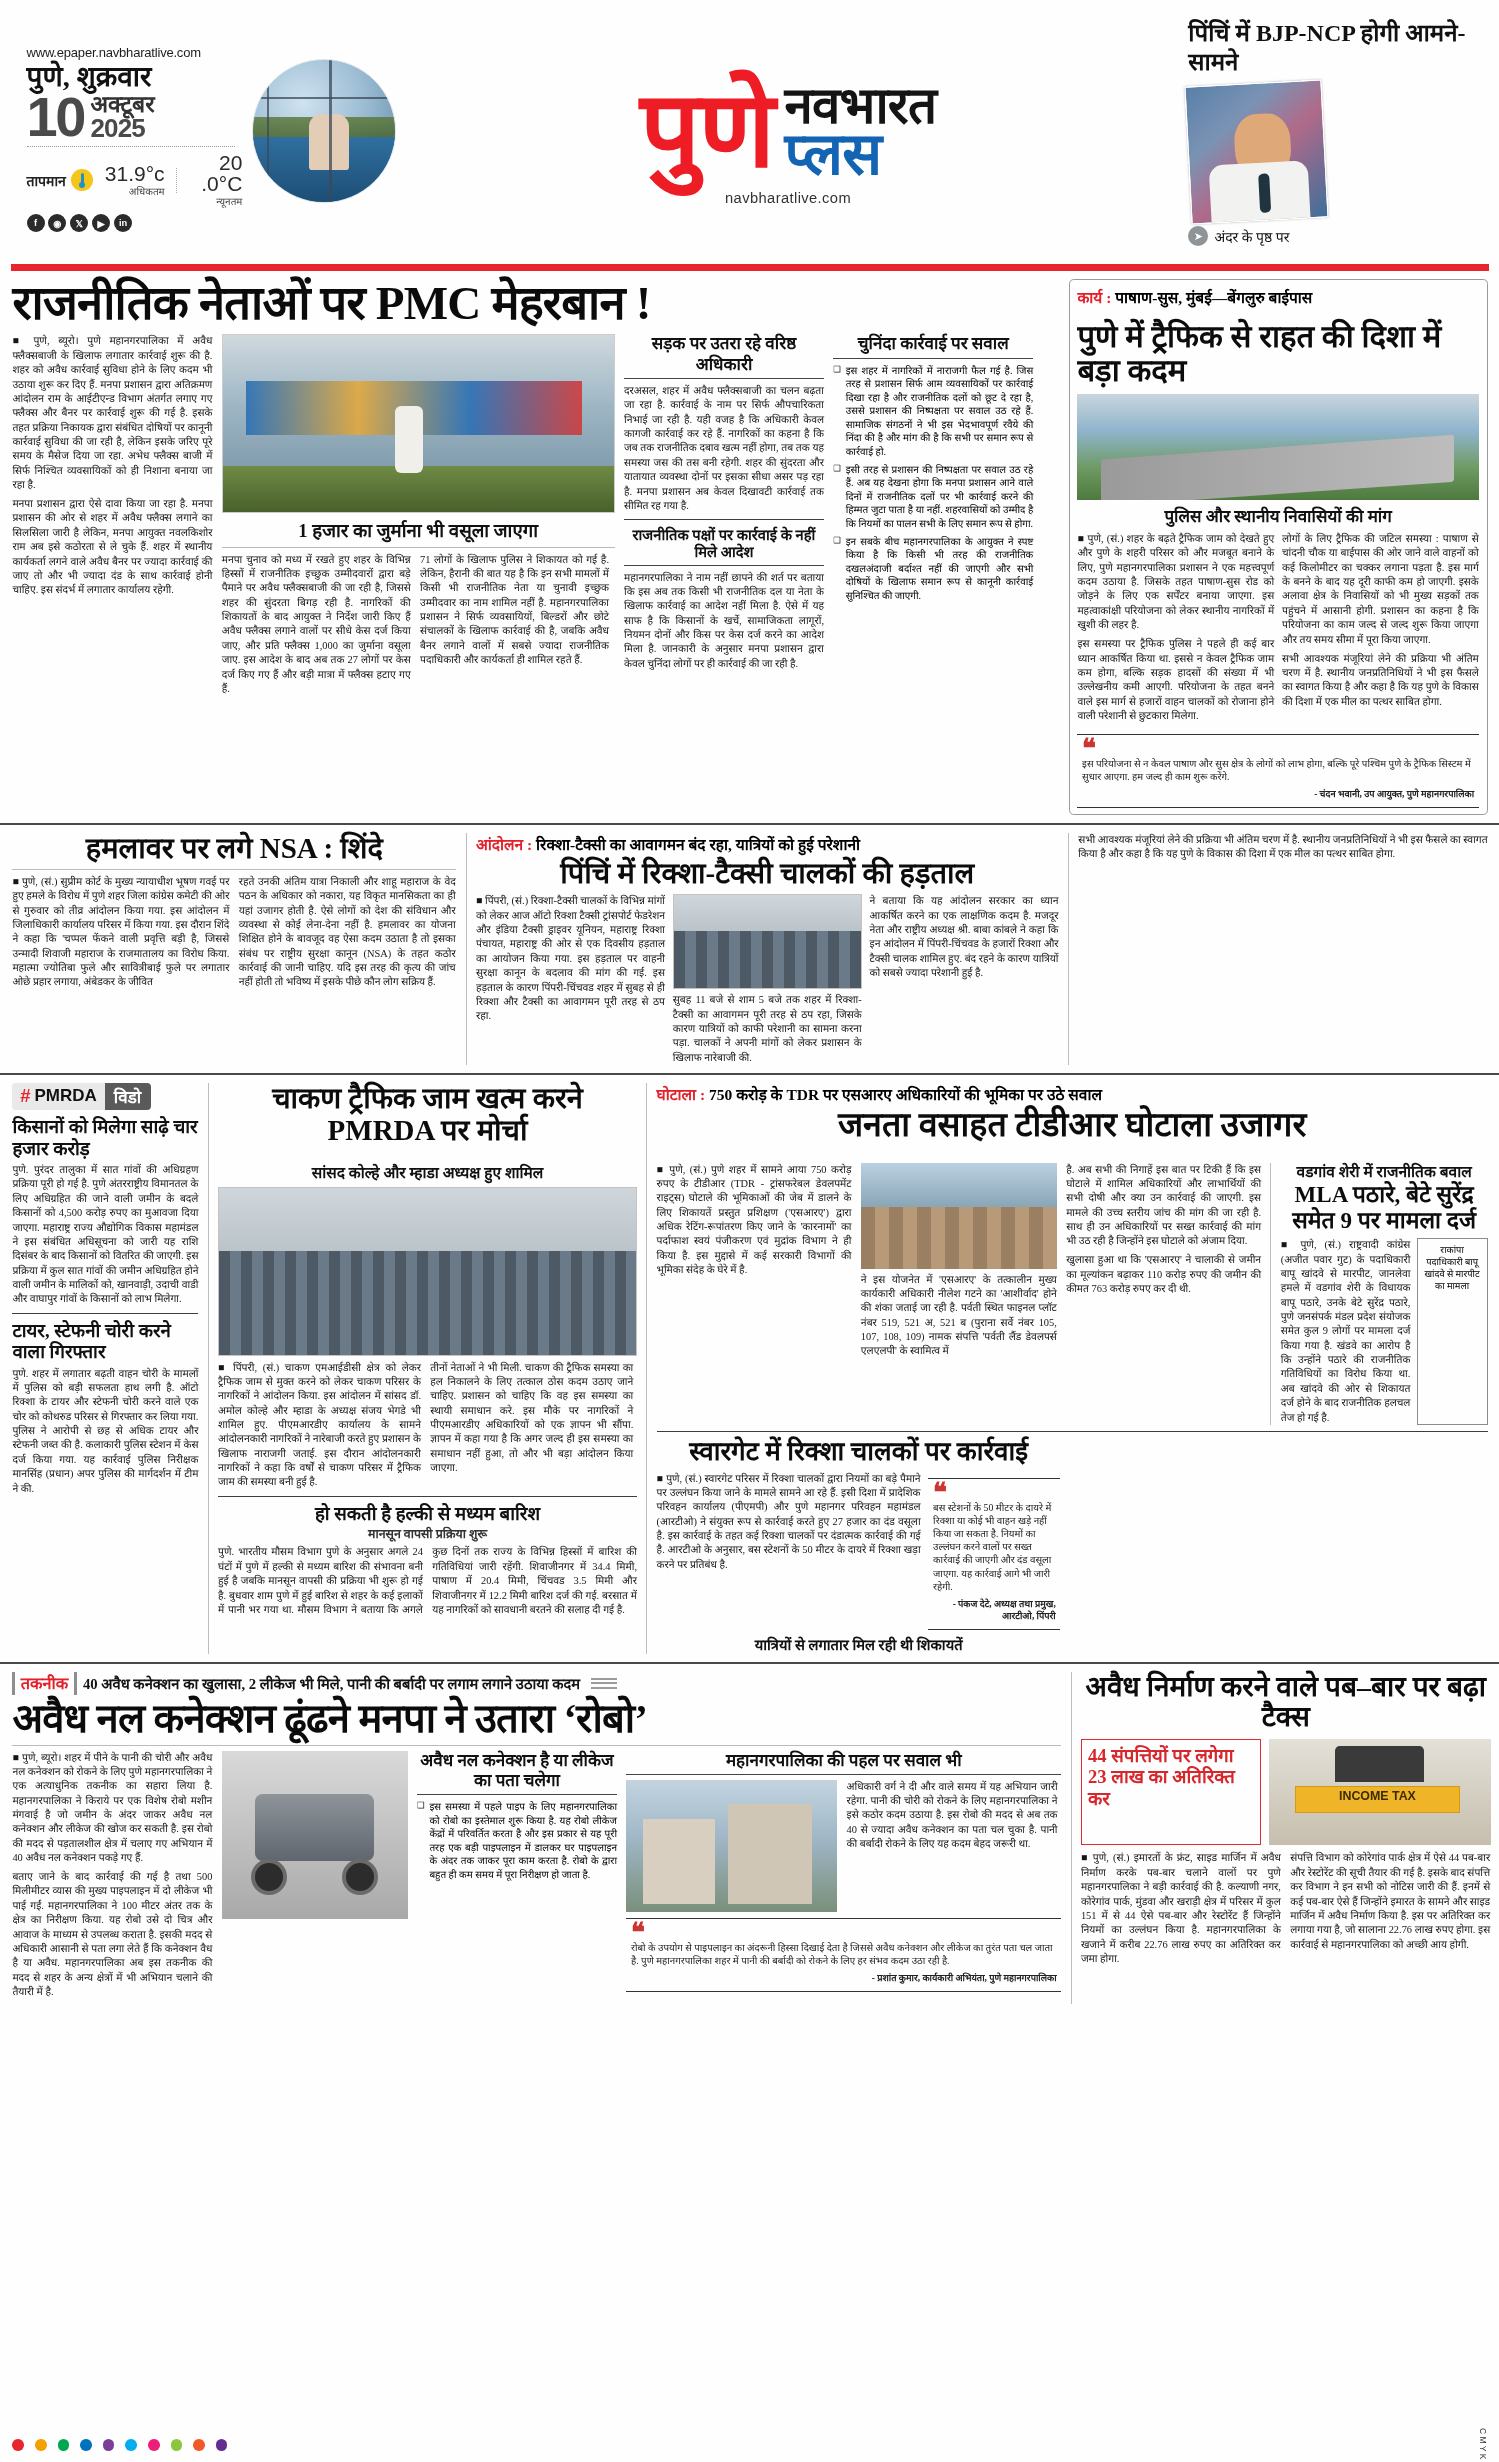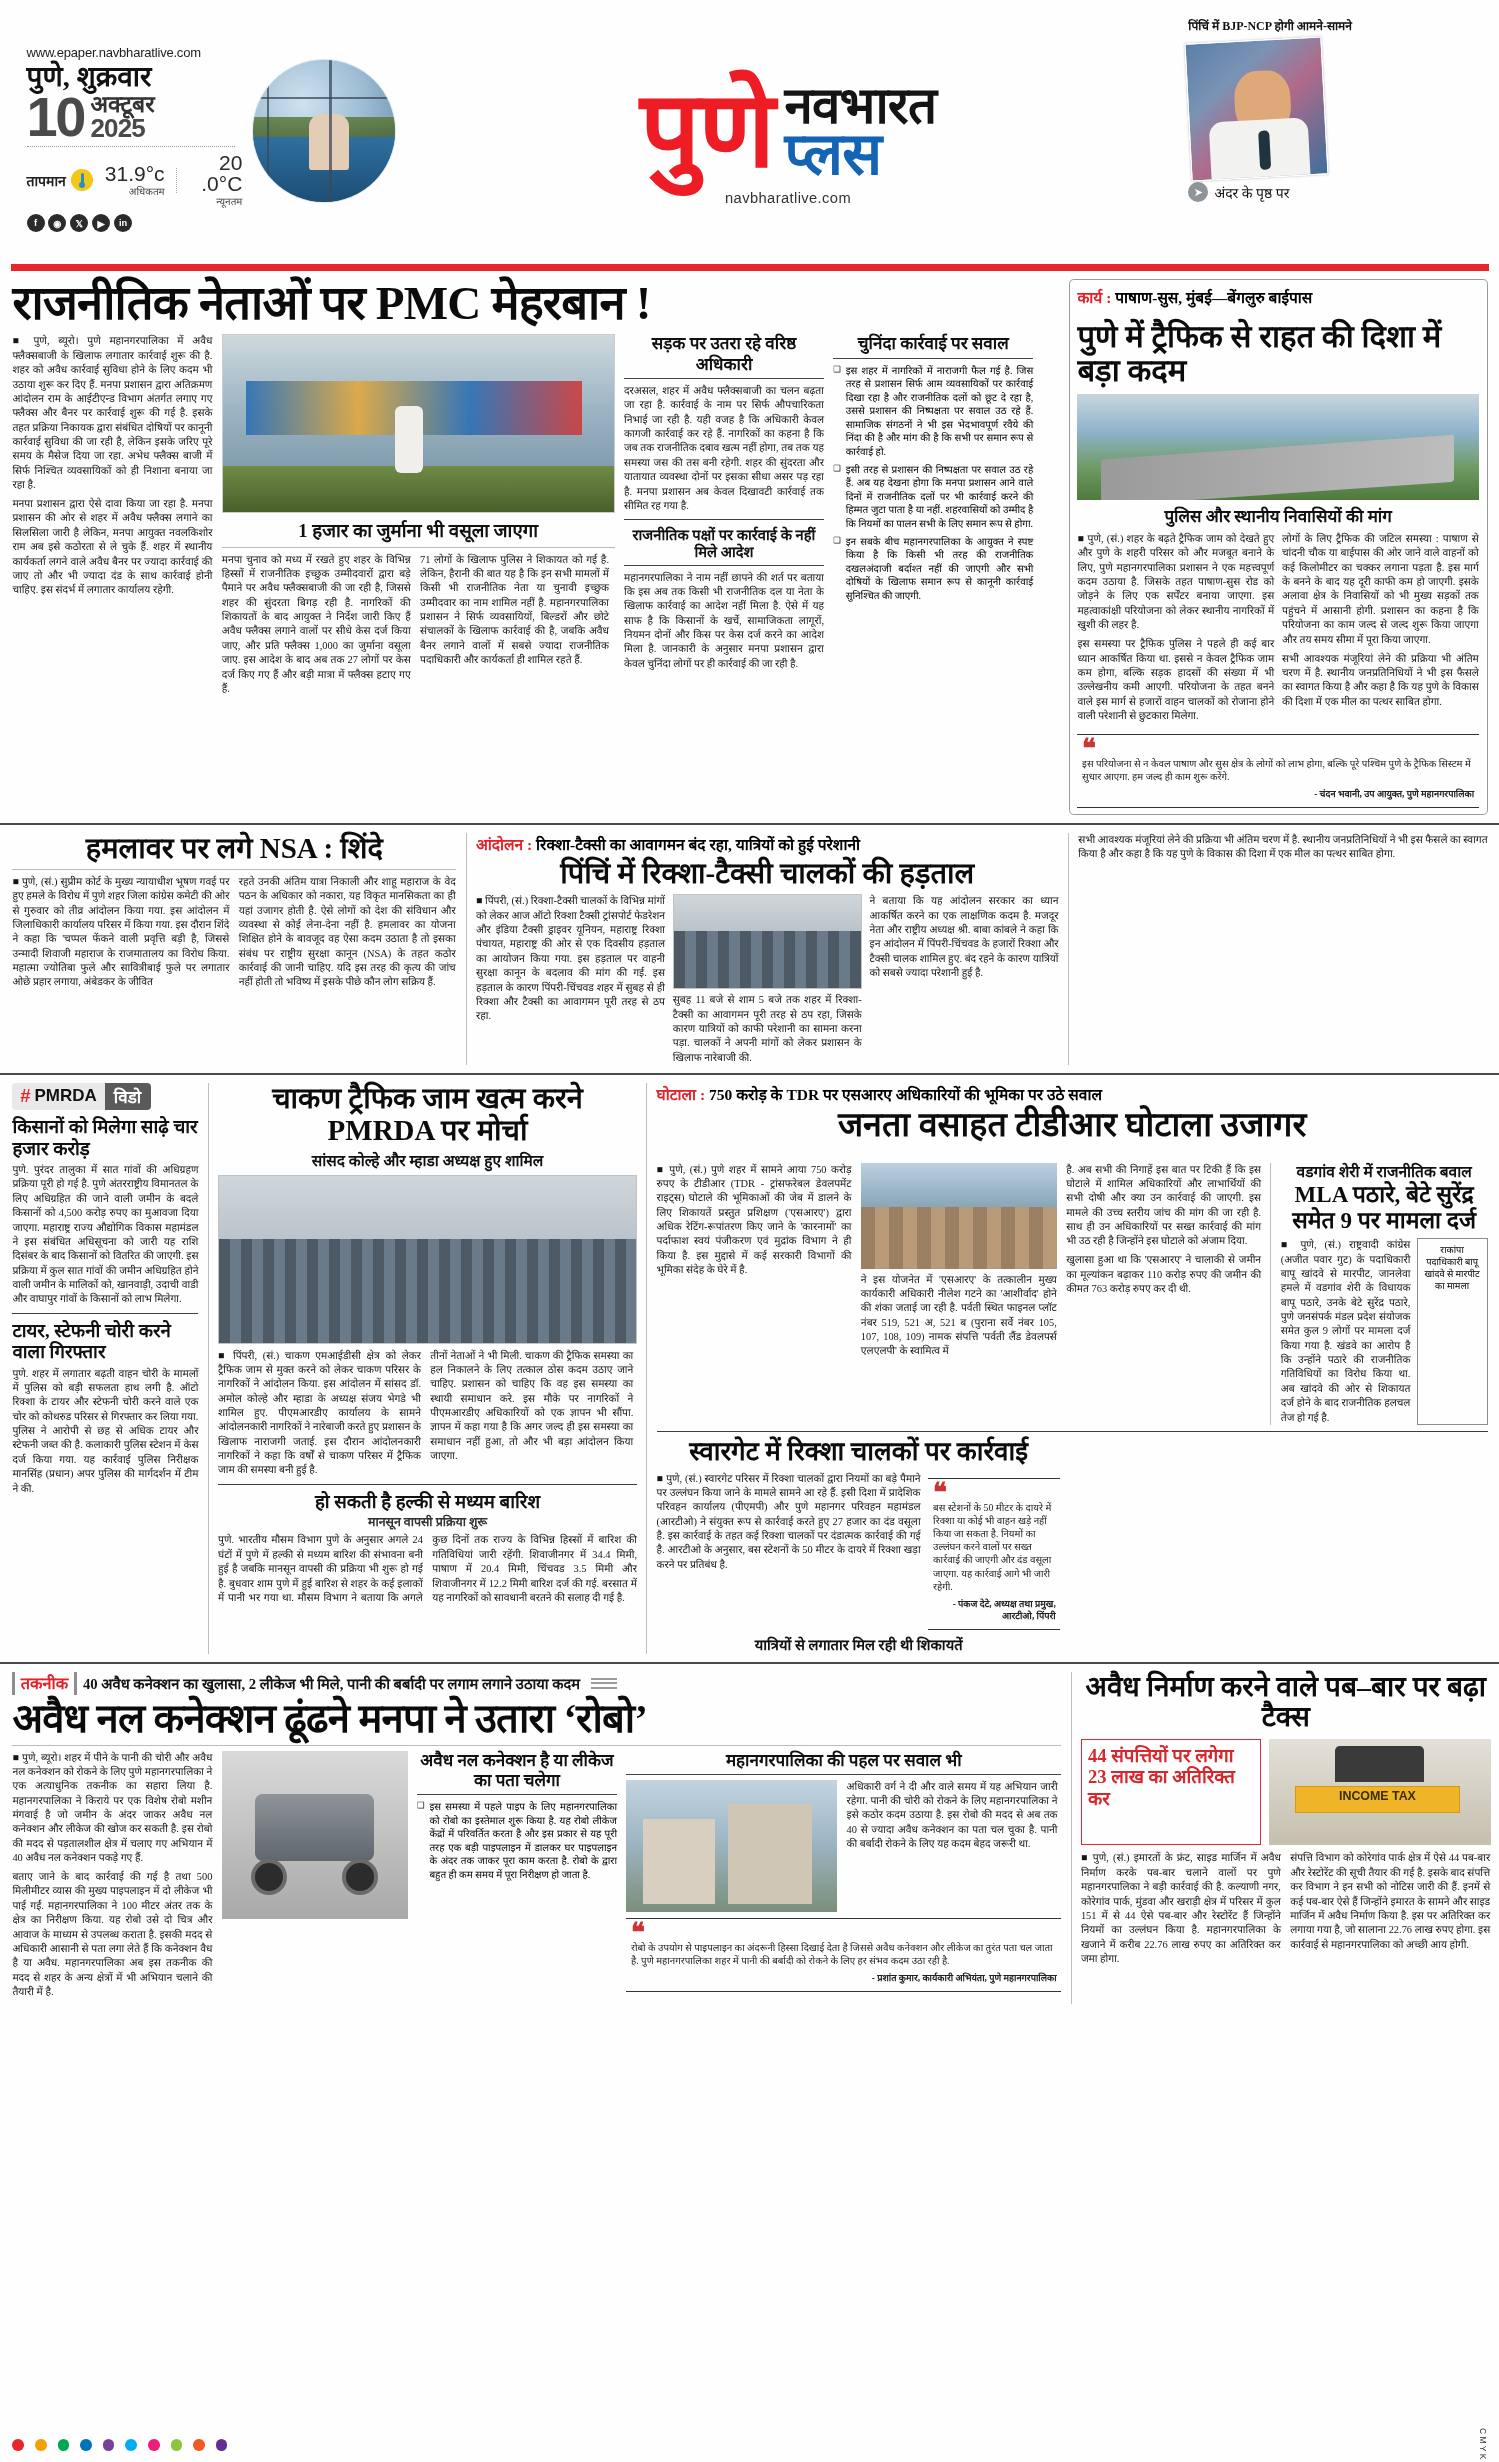--- a/index.html
+++ b/index.html
@@ -51,21 +51,21 @@
 
   .mh-logo { flex:1; display:flex; flex-direction:column; align-items:center; justify-content:center; padding-top:12.4px; }
   .logo-row { display:flex; align-items:center; gap:11px;}
   .logo-pune { color:#ee1c25; font-size:106px; font-weight:bold; line-height:0.95; letter-spacing:-1.6px;}
   .logo-stack { display:flex; flex-direction:column; line-height:0.95; }
   .logo-nav { color:#141414; font-size:51px; font-weight:bold; letter-spacing:-0.8px;}
   .logo-plus { color:#1464b4; font-size:59px; font-weight:bold; letter-spacing:-0.8px; margin-top:-4.7px;}
   .logo-site { font-family:"Liberation Sans", sans-serif; font-size:14.7px; color:#333; margin-top:7.8px; letter-spacing:0.4px;}
 
   .mh-right { width:304px; padding:4.7px 4.7px 0 7.8px;}
-  .mhr-head { font-size:12px; font-weight:bold; color:#111; line-height:1.22; }
+  .mhr-head { font-size:24px; font-weight:bold; color:#111; line-height:1.22; }
   .mhr-body { display:flex; gap:6.2px; margin-top:6.2px;}
   .mhr-text { font-size:13px; line-height:1.34; color:#1b1b1b; flex:1;}
   .mhr-img { width:137px; height:138px; flex:none; transform:rotate(-3deg);
     background:linear-gradient(140deg,#5a7fa8 0%,#7a93b4 30%,#b06a8a 55%,#3f6f9a 100%);
     border:1.6px solid #fff; box-shadow:0 0 2.3px rgba(0,0,0,.3); position:relative; overflow:hidden;}
   .mhr-img .face { position:absolute; left:34%; top:22%; width:56px; height:67px; background:#dfa878; border-radius:40% 40% 46% 46%;}
   .mhr-img .kurta { position:absolute; left:14%; top:58%; width:99px; height:62px; background:#f2f2f0; border-radius:14px 14px 0 0;}
   .mhr-img .mic { position:absolute; left:50%; top:66%; width:11px; height:39px; background:#20343f; border-radius:4.7px;}
   .mhr-more { display:flex; align-items:center; gap:6.2px; margin-top:4.7px;}
   .arrow-circ { width:20px; height:20px; border-radius:50%; background:#8f9498; color:#fff; display:flex; align-items:center; justify-content:center; font-size:11px;}
@@ -373,21 +373,21 @@
       <div class="body-col" style="margin-top:3.9px">पुणे. पुरंदर तालुका में सात गांवों की अधिग्रहण प्रक्रिया पूरी हो गई है. पुणे अंतरराष्ट्रीय विमानतल के लिए अधिग्रहित की जाने वाली जमीन के बदले किसानों को 4,500 करोड़ रुपए का मुआवजा दिया जाएगा. महाराष्ट्र राज्य औद्योगिक विकास महामंडल ने इस संबंधित अधिसूचना को जारी यह राशि दिसंबर के बाद किसानों को वितरित की जाएगी. इस प्रक्रिया में कुल सात गांवों की जमीन अधिग्रहित होने वाली जमीन के मालिकों को, खानवाड़ी, उदाची वाडी और वाघापुर गांवों के किसानों को लाभ मिलेगा.</div>
       <div class="divider-h"></div>
       <div class="hd-sm">टायर, स्टेफनी चोरी करने वाला गिरफ्तार</div>
       <div class="body-col" style="margin-top:3.9px">पुणे. शहर में लगातार बढ़ती वाहन चोरी के मामलों में पुलिस को बड़ी सफलता हाथ लगी है. ऑटो रिक्शा के टायर और स्टेफनी चोरी करने वाले एक चोर को कोथरुड परिसर से गिरफ्तार कर लिया गया. पुलिस ने आरोपी से छह से अधिक टायर और स्टेफनी जब्त की है. कलाकारी पुलिस स्टेशन में केस दर्ज किया गया. यह कार्रवाई पुलिस निरीक्षक मानसिंह (प्रधान) अपर पुलिस की मार्गदर्शन में टीम ने की.</div>
     </div>
 
     <div class="vrule" style="width:0.8px"></div>
 
     <div class="col" style="width:419px">
       <div class="hd-lg hd-c">चाकण ट्रैफिक जाम खत्म करने PMRDA पर मोर्चा</div>
-      <div class="hd-sm hd-c" style="font-size:15.5px;margin-top:6px">सांसद कोल्हे और म्हाडा अध्यक्ष हुए शामिल</div>
+      <div class="hd-sm hd-c" style="font-size:15.5px;margin-top:18px">सांसद कोल्हे और म्हाडा अध्यक्ष हुए शामिल</div>
       <div class="photo-gray" style="width:419px;height:169px;margin-top:4.7px">
         <div class="sky2"></div>
           <div class="crowd"></div>
       </div>
       <div style="display:flex;gap:9.3px;margin-top:4.7px">
         <div class="body-col" style="width:203px">■ पिंपरी, (सं.) चाकण एमआईडीसी क्षेत्र को लेकर ट्रैफिक जाम से मुक्त करने को लेकर चाकण परिसर के नागरिकों ने आंदोलन किया. इस आंदोलन में सांसद डॉ. अमोल कोल्हे और म्हाडा के अध्यक्ष संजय भेगडे भी शामिल हुए. पीएमआरडीए कार्यालय के सामने आंदोलनकारी नागरिकों ने नारेबाजी करते हुए प्रशासन के खिलाफ नाराजगी जताई. इस दौरान आंदोलनकारी नागरिकों ने कहा कि वर्षों से चाकण परिसर में ट्रैफिक जाम की समस्या बनी हुई है.</div>
         <div class="body-col" style="width:203px">तीनों नेताओं ने भी मिली. चाकण की ट्रैफिक समस्या का हल निकालने के लिए तत्काल ठोस कदम उठाए जाने चाहिए. प्रशासन को चाहिए कि वह इस समस्या का स्थायी समाधान करे. इस मौके पर नागरिकों ने पीएमआरडीए अधिकारियों को एक ज्ञापन भी सौंपा. ज्ञापन में कहा गया है कि अगर जल्द ही इस समस्या का समाधान नहीं हुआ, तो और भी बड़ा आंदोलन किया जाएगा.</div>
       </div>
       <div class="divider-h"></div>
       <div class="hd-sm hd-c">हो सकती है हल्की से मध्यम बारिश</div>

